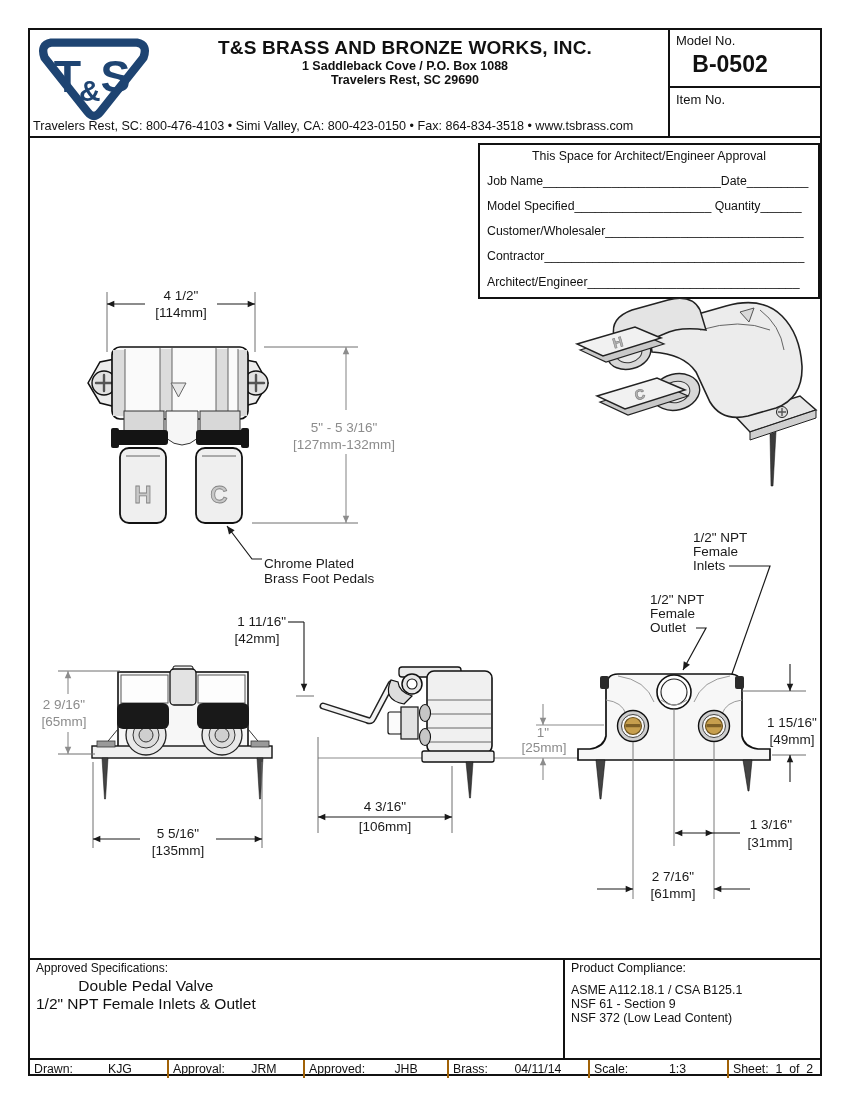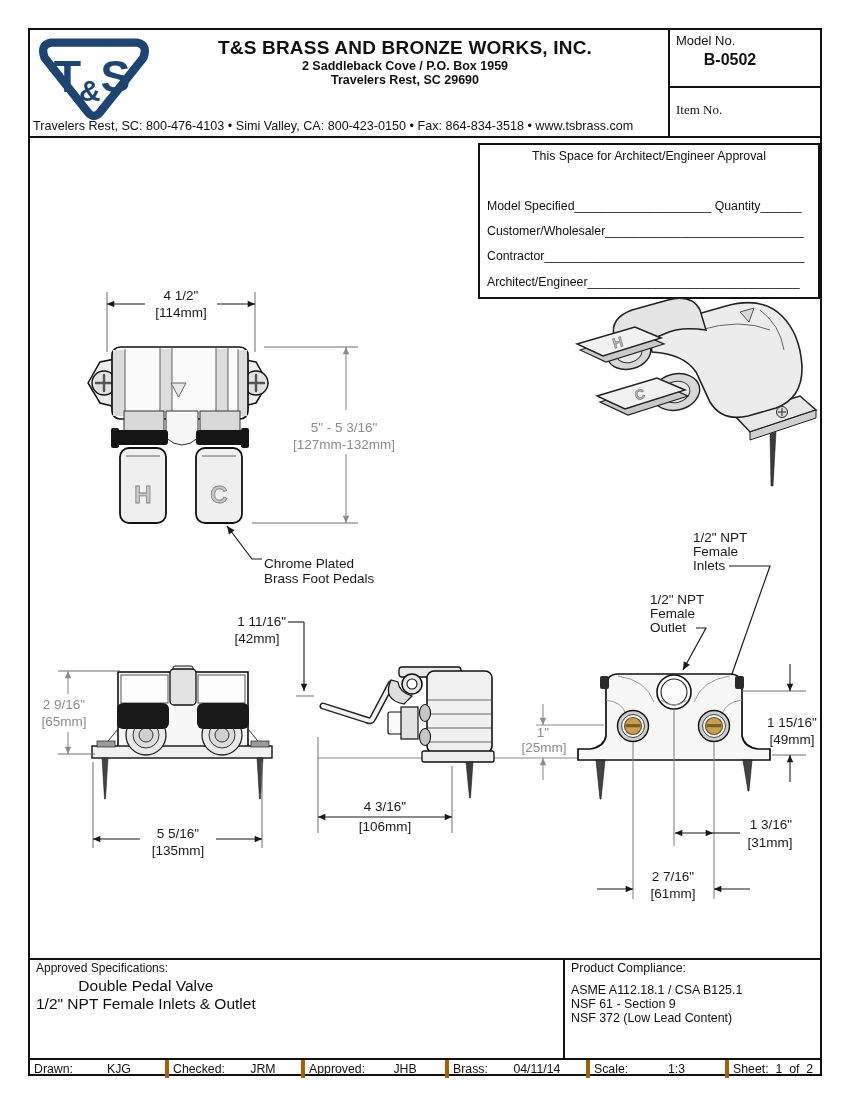--- a/index.html
+++ b/index.html
@@ -6,29 +6,29 @@
   .sheet{position:relative;width:850px;height:1100px;background:#fff;
          font-family:"Liberation Sans", sans-serif;color:#111;overflow:hidden;}
   .abs{position:absolute;}
   .frame{left:28px;top:28px;width:790px;height:1044px;border:2px solid #111;}
   .hline{background:#111;height:2px;}
   .vline{background:#111;width:2px;}
   .company{left:150px;top:37px;width:510px;text-align:center;font-size:19px;font-weight:bold;letter-spacing:.2px;}
   .addr{left:150px;width:510px;text-align:center;font-size:12.5px;font-weight:bold;}
   .contact{left:33px;top:119px;width:645px;font-size:12.6px;white-space:nowrap;}
   .mlabel{font-size:13px;}
-  .mvalue{left:670px;top:51px;width:120px;text-align:center;font-size:16px;font-weight:bold;}
+  .mvalue{left:670px;top:51px;width:120px;text-align:center;font-size:23px;font-weight:bold;}
   .apbox{left:478px;top:143px;width:338px;height:152px;border:2px solid #111;}
   .aptitle{left:488px;top:149px;width:322px;text-align:center;font-size:12.3px;}
   .apline{left:487px;width:326px;font-size:12.3px;white-space:pre;overflow:hidden;}
   .specsTitle{font-size:12px;}
   .specsLine{font-size:15.5px;}
   .compLine{font-size:12.4px;}
   .tbar{left:30px;top:1058px;width:790px;height:18px;border-top:2px solid #111;display:flex;font-size:12.3px;}
-  .tcell{display:flex;align-items:center;border-right:4px solid #a16207;box-sizing:border-box;padding-left:4px;overflow:hidden;}
+  .tcell{display:flex;align-items:center;border-right:2px solid #a16207;box-sizing:border-box;padding-left:4px;overflow:hidden;}
   .tcell:last-child{border-right:none;}
   .tcell .val{flex:1;text-align:center;white-space:pre;text-decoration:underline;}
   svg text{font-family:"Liberation Sans", sans-serif;}
   .dt{font-size:13.5px;fill:#1a1a1a;}
   .dtg{font-size:13.5px;fill:#8c8c8c;}
   .ltr{font-size:24px;font-weight:bold;fill:#c8c8c8;stroke:#838383;stroke-width:.8px;}
   .ltrIso{font-size:14px;font-weight:bold;fill:#b5b5b5;stroke:#7d7d7d;stroke-width:.6px;}
   .ext{stroke:#6e6e6e;stroke-width:1;fill:none;}
   .dim{stroke:#1a1a1a;stroke-width:1.1;fill:none;}
   .dimg{stroke:#8c8c8c;stroke-width:1.1;fill:none;}
@@ -48,29 +48,30 @@
   <div class="abs hline" style="left:670px;top:86px;width:150px;"></div>
 
   <svg class="abs" style="left:38px;top:36px;" width="112" height="88" viewBox="0 0 120 94">
     <path d="M14,7 L106,7 Q118,9 113,23 L67,81 Q60,90 53,81 L7,23 Q2,9 14,7 Z" fill="#ffffff" stroke="#1e4472" stroke-width="9" stroke-linejoin="round"></path>
     <text x="17" y="60" font-size="48" font-weight="bold" font-family="Liberation Serif, serif" fill="#1e4472">T</text>
     <text x="44" y="70" font-size="32" font-weight="bold" font-family="Liberation Serif, serif" fill="#1e4472">&amp;</text>
     <text x="67" y="60" font-size="48" font-weight="bold" font-family="Liberation Serif, serif" fill="#1e4472">S</text>
   </svg>
 
   <div class="abs company">T&amp;S BRASS AND BRONZE WORKS, INC.</div>
-  <div class="abs addr" style="top:59px;">2 Saddleback Cove / P.O. Box 1959</div>
+  <div class="abs addr" style="top:59px;">1 Saddleback Cove / P.O. Box 1088</div>
   <div class="abs addr" style="top:73px;">Travelers Rest, SC  29690</div>
   <div class="abs contact">Travelers Rest, SC: 800-476-4103 • Simi Valley, CA: 800-423-0150 • Fax: 864-834-3518 • www.tsbrass.com</div>
   <div class="abs mlabel" style="left:676px;top:33px;">Model No.</div>
   <div class="abs mvalue">B-0502</div>
-  <div class="abs mlabel" style="left:676px;top:102px;font-family:Liberation Serif, serif;">Item No.</div>
+  <div class="abs mlabel" style="left:676px;top:92px;">Item No.</div>
 
   <div class="abs apbox"></div>
   <div class="abs aptitle">This Space for Architect/Engineer Approval</div>
+  <div class="abs apline" style="top:174px;">Job Name__________________________Date_________</div>
   <div class="abs apline" style="top:199px;">Model Specified____________________ Quantity______</div>
   <div class="abs apline" style="top:224px;">Customer/Wholesaler_____________________________</div>
   <div class="abs apline" style="top:249px;">Contractor______________________________________</div>
   <div class="abs apline" style="top:275px;">Architect/Engineer_______________________________</div>
 
   <svg class="abs" style="left:30px;top:140px;" width="790" height="816" viewBox="30 140 790 816">
     <defs>
       <marker id="aB" viewBox="0 0 10 10" refX="9.5" refY="5" markerWidth="9" markerHeight="7" orient="auto-start-reverse">
         <path d="M0,0.8 L9.5,5 L0,9.2 Z" fill="#1a1a1a"></path>
       </marker>
@@ -303,21 +304,21 @@
     <div class="compLine">NSF 61 - Section 9</div>
     <div class="compLine">NSF 372 (Low Lead Content)</div>
   </div>
 
   <div class="abs tbar">
     <div class="tcell" style="width:139px;">
       <span>Drawn:</span>
       <span class="val">KJG</span>
     </div>
     <div class="tcell" style="width:136px;">
-      <span>Checked:</span>
+      <span>Approval:</span>
       <span class="val">JRM</span>
     </div>
     <div class="tcell" style="width:144px;">
       <span>Approved:</span>
       <span class="val">JHB</span>
     </div>
     <div class="tcell" style="width:141px;">
       <span>Brass:</span>
       <span class="val">04/11/14</span>
     </div>

